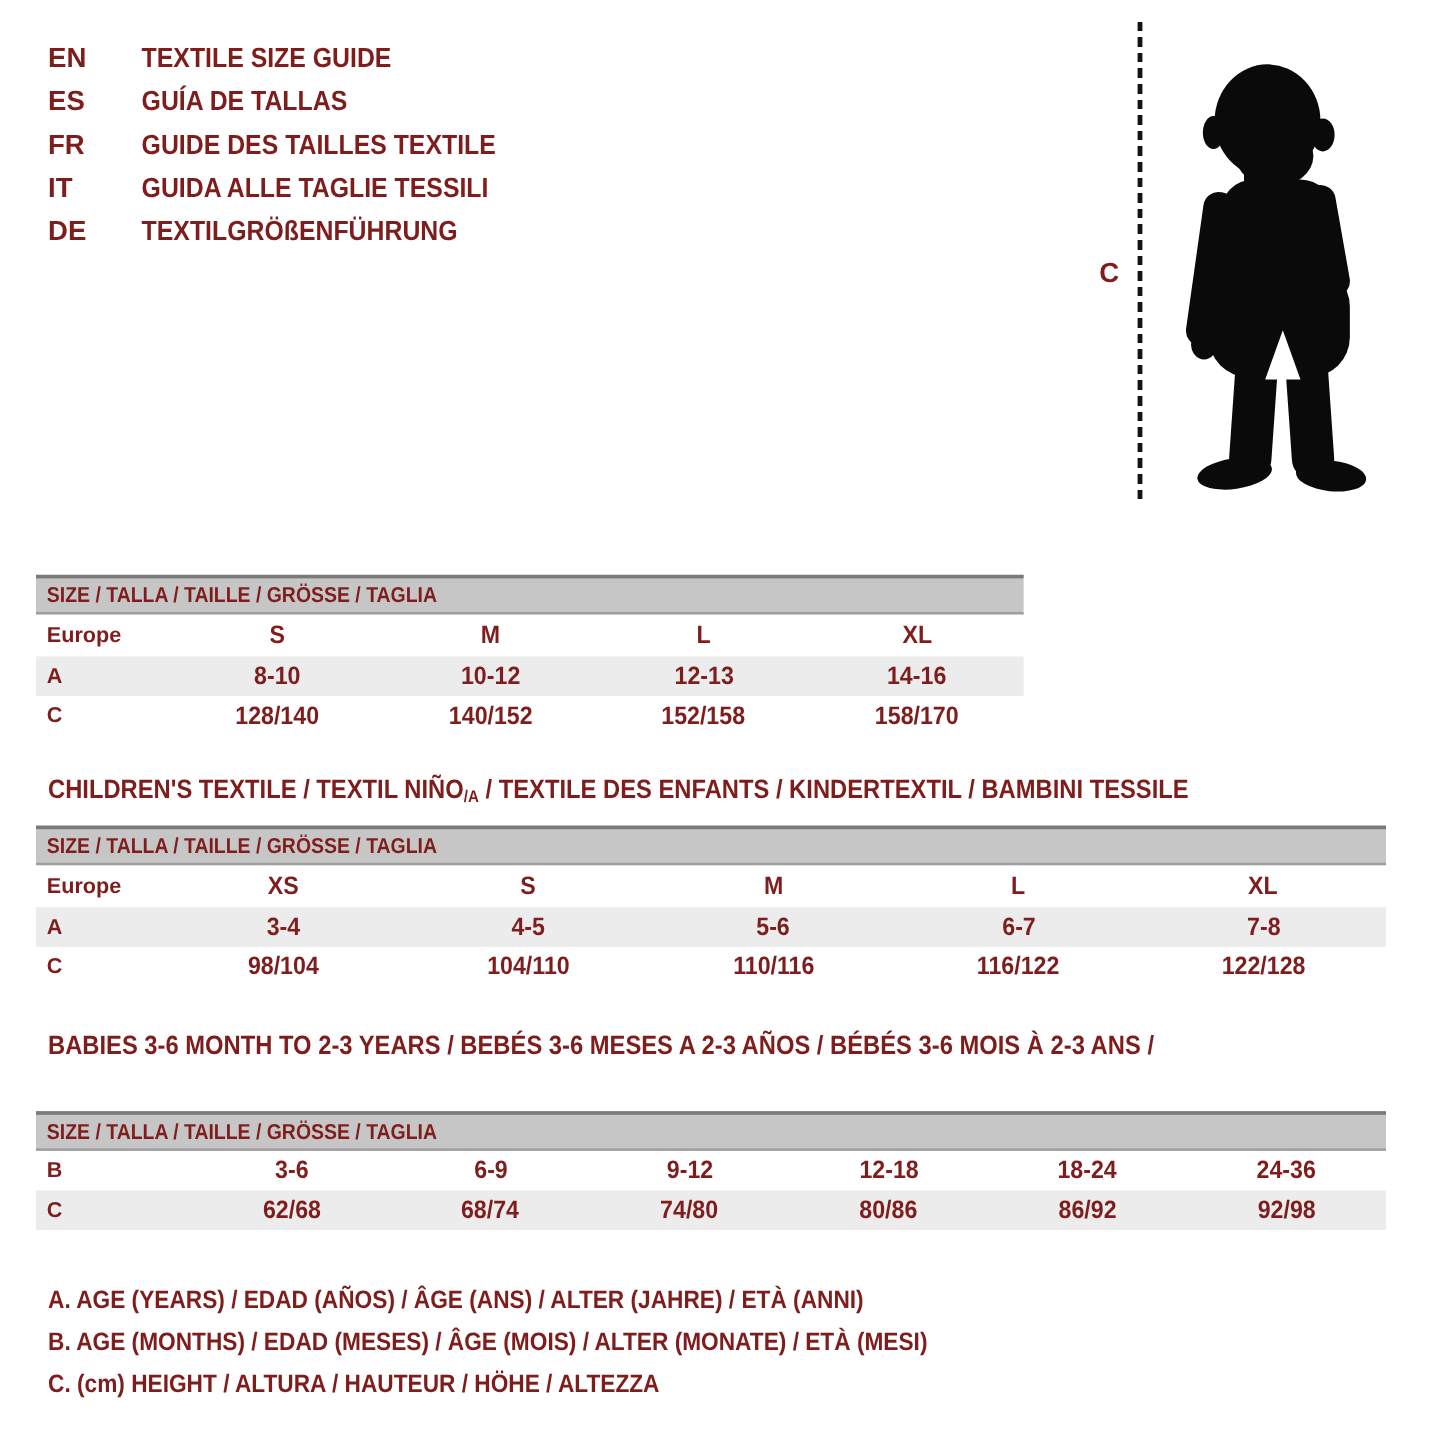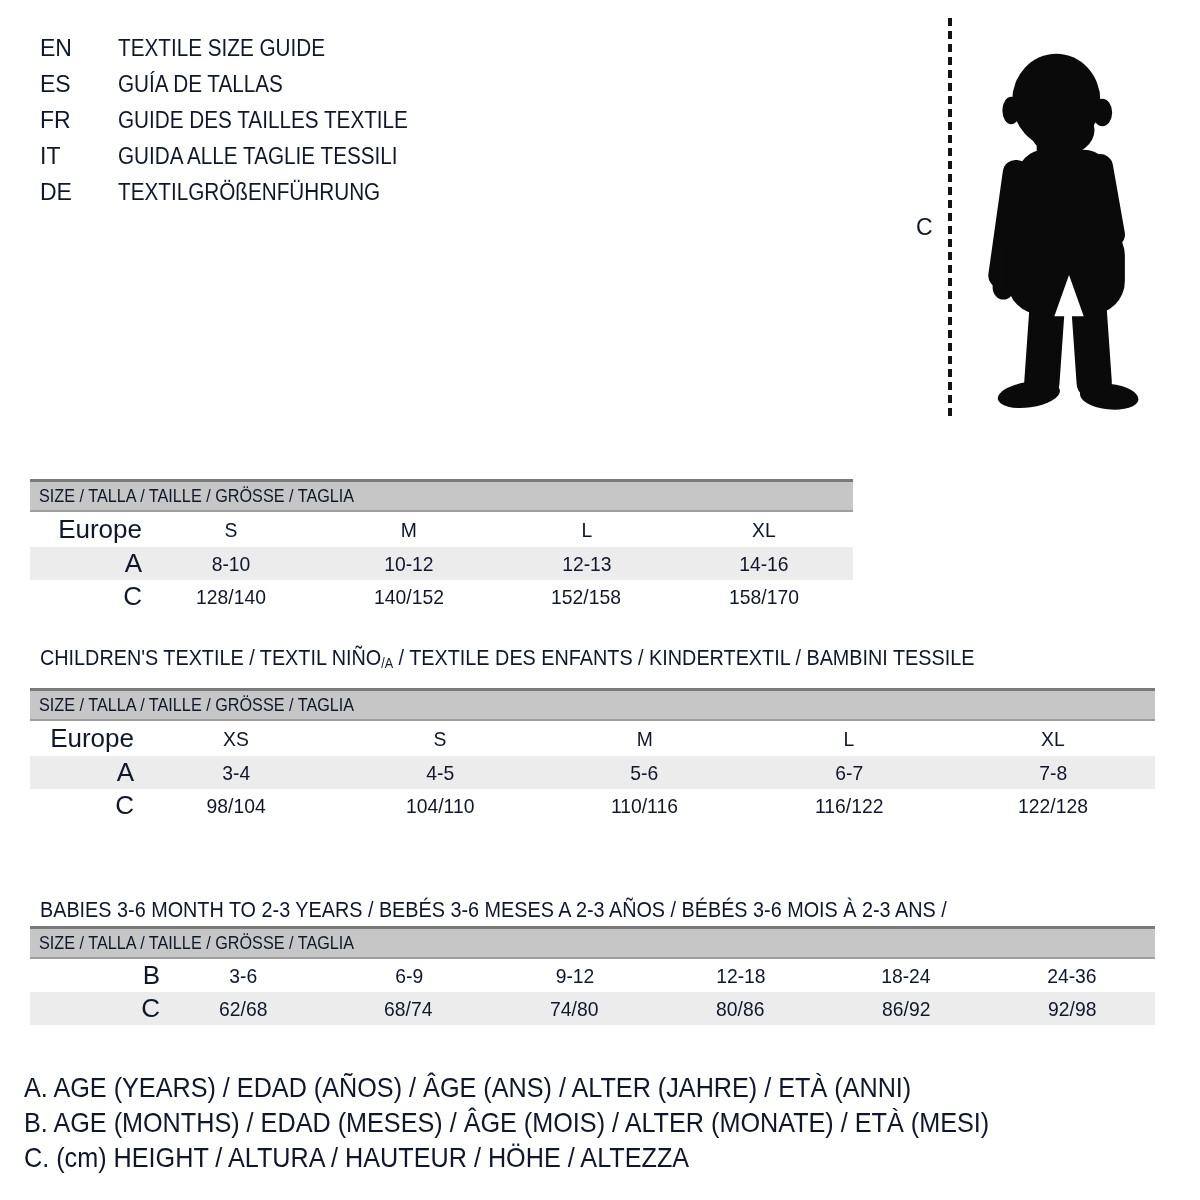--- a/index.html
+++ b/index.html
@@ -1,19 +1,19 @@
 <!DOCTYPE html>
 <html><head>
 <meta charset="utf-8">
 <style>
   html,body{margin:0;padding:0;background:#ffffff;}
   #page{
     position:relative;width:1200px;height:1200px;background:#ffffff;
     font-family:"Liberation Sans","DejaVu Sans",sans-serif;
-    color:#0f172a;font-weight:400;overflow:hidden;
+    color:#7f1d1d;font-weight:700;overflow:hidden;
   }
   .cx{display:inline-block;transform:scaleX(.9);transform-origin:0 50%;white-space:nowrap;}
 
   
   #langs{position:absolute;left:40px;top:30px;}
   .lang-row{display:flex;height:36px;align-items:center;font-size:23px;}
   .lang-code{width:78px;flex:0 0 78px;}
   .lang-title{white-space:nowrap;}
 
   
@@ -28,33 +28,33 @@
   .sec-title{position:absolute;left:40px;font-size:22px;white-space:nowrap;}
   .sub{font-size:14px;vertical-align:-3px;}
 
   
   .sg-table{position:absolute;left:30px;}
   .size-bar{
     background:#c6c6c6;border-top:3px solid #7a7a7a;border-bottom:2px solid #9e9e9e;
     height:28px;line-height:28px;padding-left:9px;font-size:18px;box-sizing:content-box;
   }
   .trow{display:grid;align-items:center;font-size:21px;}
-  .trow .lbl{text-align:right;padding-left:9px;font-size:26px;}
+  .trow .lbl{text-align:left;padding-left:9px;font-size:18px;}
   .trow .val{text-align:center;}
   .trow .val>span{display:inline-block;transform:scaleX(.92);transform-origin:50% 50%;white-space:nowrap;}
   .r-europe{height:35px;}
   .r-mid{height:33px;background:#ececec;}
   .r-last{height:33px;}
   .r-white{height:33px;}
   .t1 .trow{grid-template-columns:112px repeat(4,1fr);}
   .t2 .trow{grid-template-columns:104px repeat(5,1fr);}
   .t3 .trow{grid-template-columns:130px repeat(6,1fr);}
 
   
-  .legend-line{position:absolute;left:24px;font-size:28px;white-space:nowrap;}
+  .legend-line{position:absolute;left:40px;font-size:21px;white-space:nowrap;}
 </style>
 </head>
 <body>
 
 <div id="page">
 
   <div id="langs">
     <div class="lang-row">
       <span class="lang-code">EN</span>
       <span class="lang-title cx">TEXTILE SIZE GUIDE</span>
@@ -152,21 +152,21 @@
     <div class="trow r-last">
       <div class="lbl">C</div>
       <div class="val"><span>98/104</span></div>
       <div class="val"><span>104/110</span></div>
       <div class="val"><span>110/116</span></div>
       <div class="val"><span>116/122</span></div>
       <div class="val"><span>122/128</span></div>
     </div>
   </div>
 
-  <div class="sec-title" style="top:897px">
+  <div class="sec-title" style="top:858px">
     <span class="cx">BABIES 3-6 MONTH TO 2-3 YEARS / BEBÉS 3-6 MESES A 2-3 AÑOS / BÉBÉS 3-6 MOIS À 2-3 ANS /</span>
   </div>
   <div class="sg-table t3" style="top:926px;width:1125px">
     <div class="size-bar">
       <span class="cx">SIZE / TALLA / TAILLE / GRÖSSE / TAGLIA</span>
     </div>
     <div class="trow r-white">
       <div class="lbl">B</div>
       <div class="val"><span>3-6</span></div>
       <div class="val"><span>6-9</span></div>

